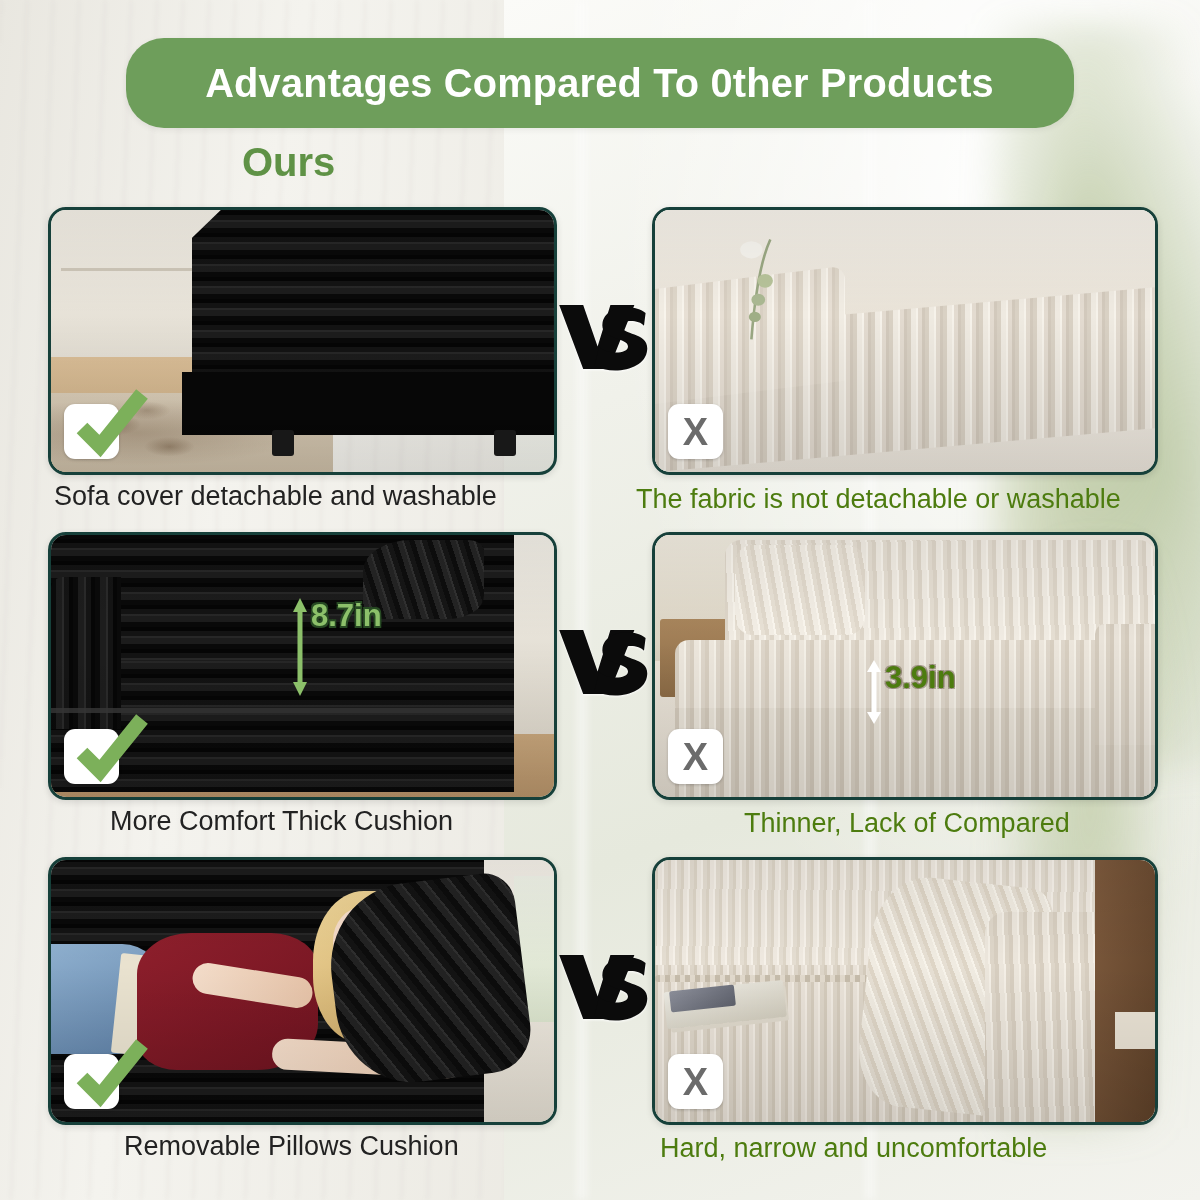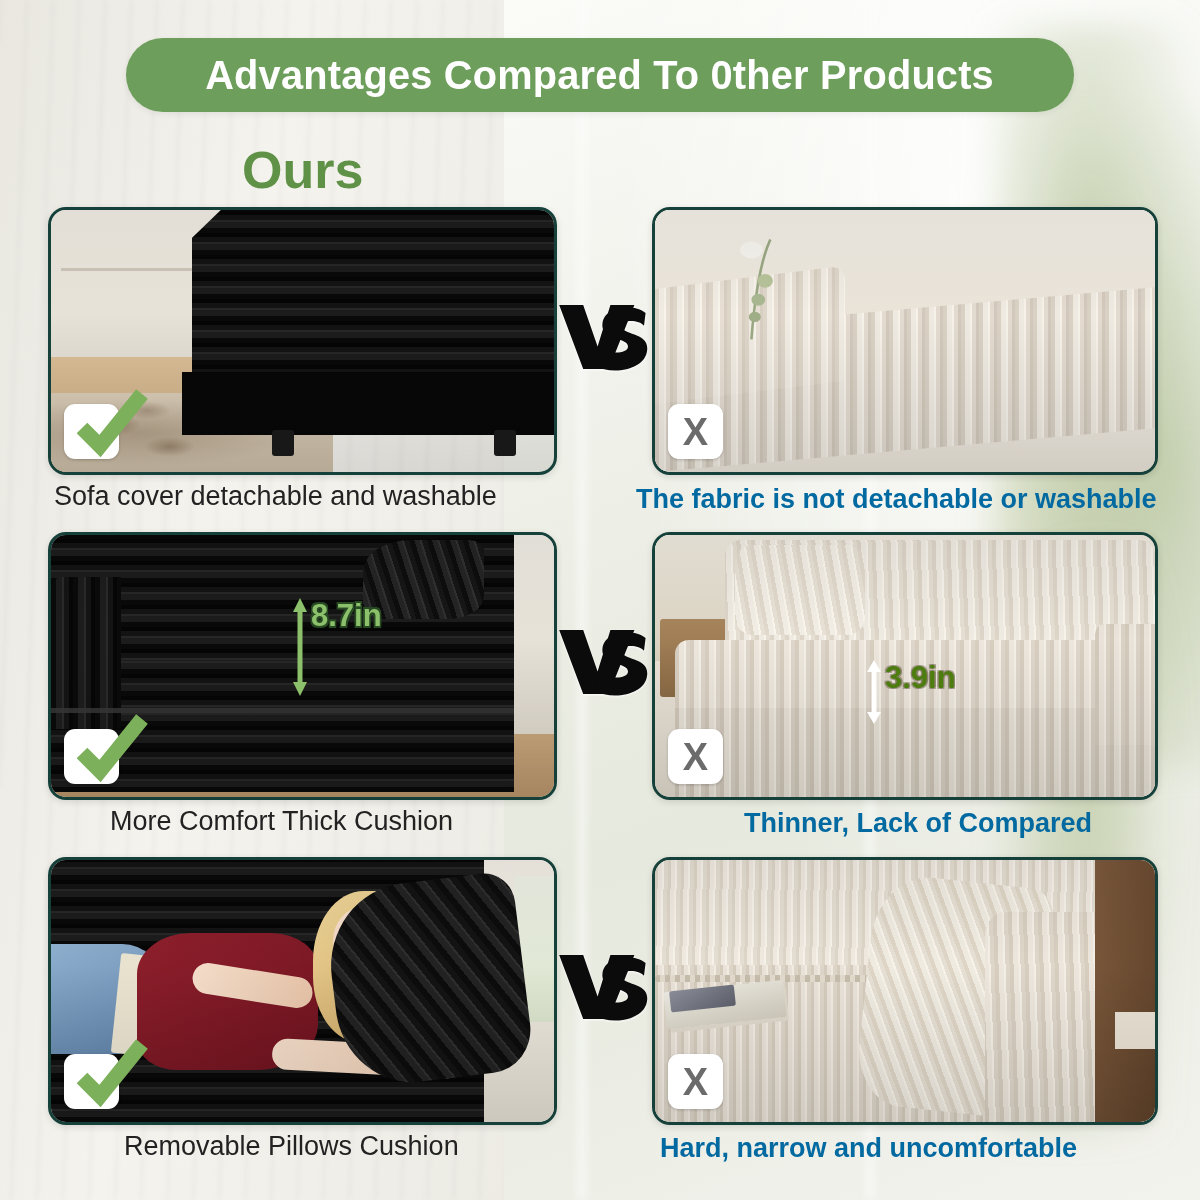--- a/index.html
+++ b/index.html
@@ -47,51 +47,51 @@
     position:absolute;top:0;height:100%;width:12px;
     background:linear-gradient(90deg,rgba(255,255,255,.0),rgba(255,255,255,.85),rgba(255,255,255,0));
     filter:blur(4px);
   }
 
   
   .page{position:absolute;inset:0;z-index:2;}
 
   
   .title-pill{
-    position:absolute;left:126px;top:38px;width:948px;height:74px;
+    position:absolute;left:126px;top:38px;width:948px;height:90px;
     background:#6e9e5b;border-radius:38px;
     display:flex;align-items:center;justify-content:center;
     box-shadow:0 2px 6px rgba(0,0,0,.07);
   }
   .title-pill span{
     color:#ffffff;font-size:41px;font-weight:bold;letter-spacing:.2px;
     white-space:nowrap;transform:scaleX(.97);
   }
 
   
-  .col-head{position:absolute;top:140px;font-size:52px;font-weight:bold;}
+  .col-head{position:absolute;top:140px;font-size:40px;font-weight:bold;}
   .col-head.ours{left:242px;color:#5f9246;}
   .col-head.others{left:838px;color:#6d6d6d;}
 
   
   .panel{
     position:absolute;border:3px solid #16403a;border-radius:18px;
     overflow:hidden;box-shadow:0 2px 7px rgba(0,0,0,.12);
   }
   .panel-left{left:48px;width:503px;}
   .panel-right{left:652px;width:500px;}
   .row1 .panel{top:207px;height:262px;}
   .row2 .panel{top:532px;height:262px;}
   .row3 .panel{top:857px;height:262px;}
 
   .caption{
     position:absolute;font-size:27px;white-space:nowrap;
   }
   .caption.left{color:#222222;font-weight:normal;}
-  .caption.right{color:#0369a1;font-weight:bold;}
+  .caption.right{color:#4d7c0f;font-weight:normal;}
 
   
   .badge{
     position:absolute;left:13px;bottom:13px;width:55px;height:55px;
     background:#ffffff;border-radius:11px;
     display:flex;align-items:center;justify-content:center;
     box-shadow:0 1px 3px rgba(0,0,0,.2);z-index:6;
   }
   .badge .tick{
     position:absolute;left:8px;top:-16px;width:76px;height:76px;

